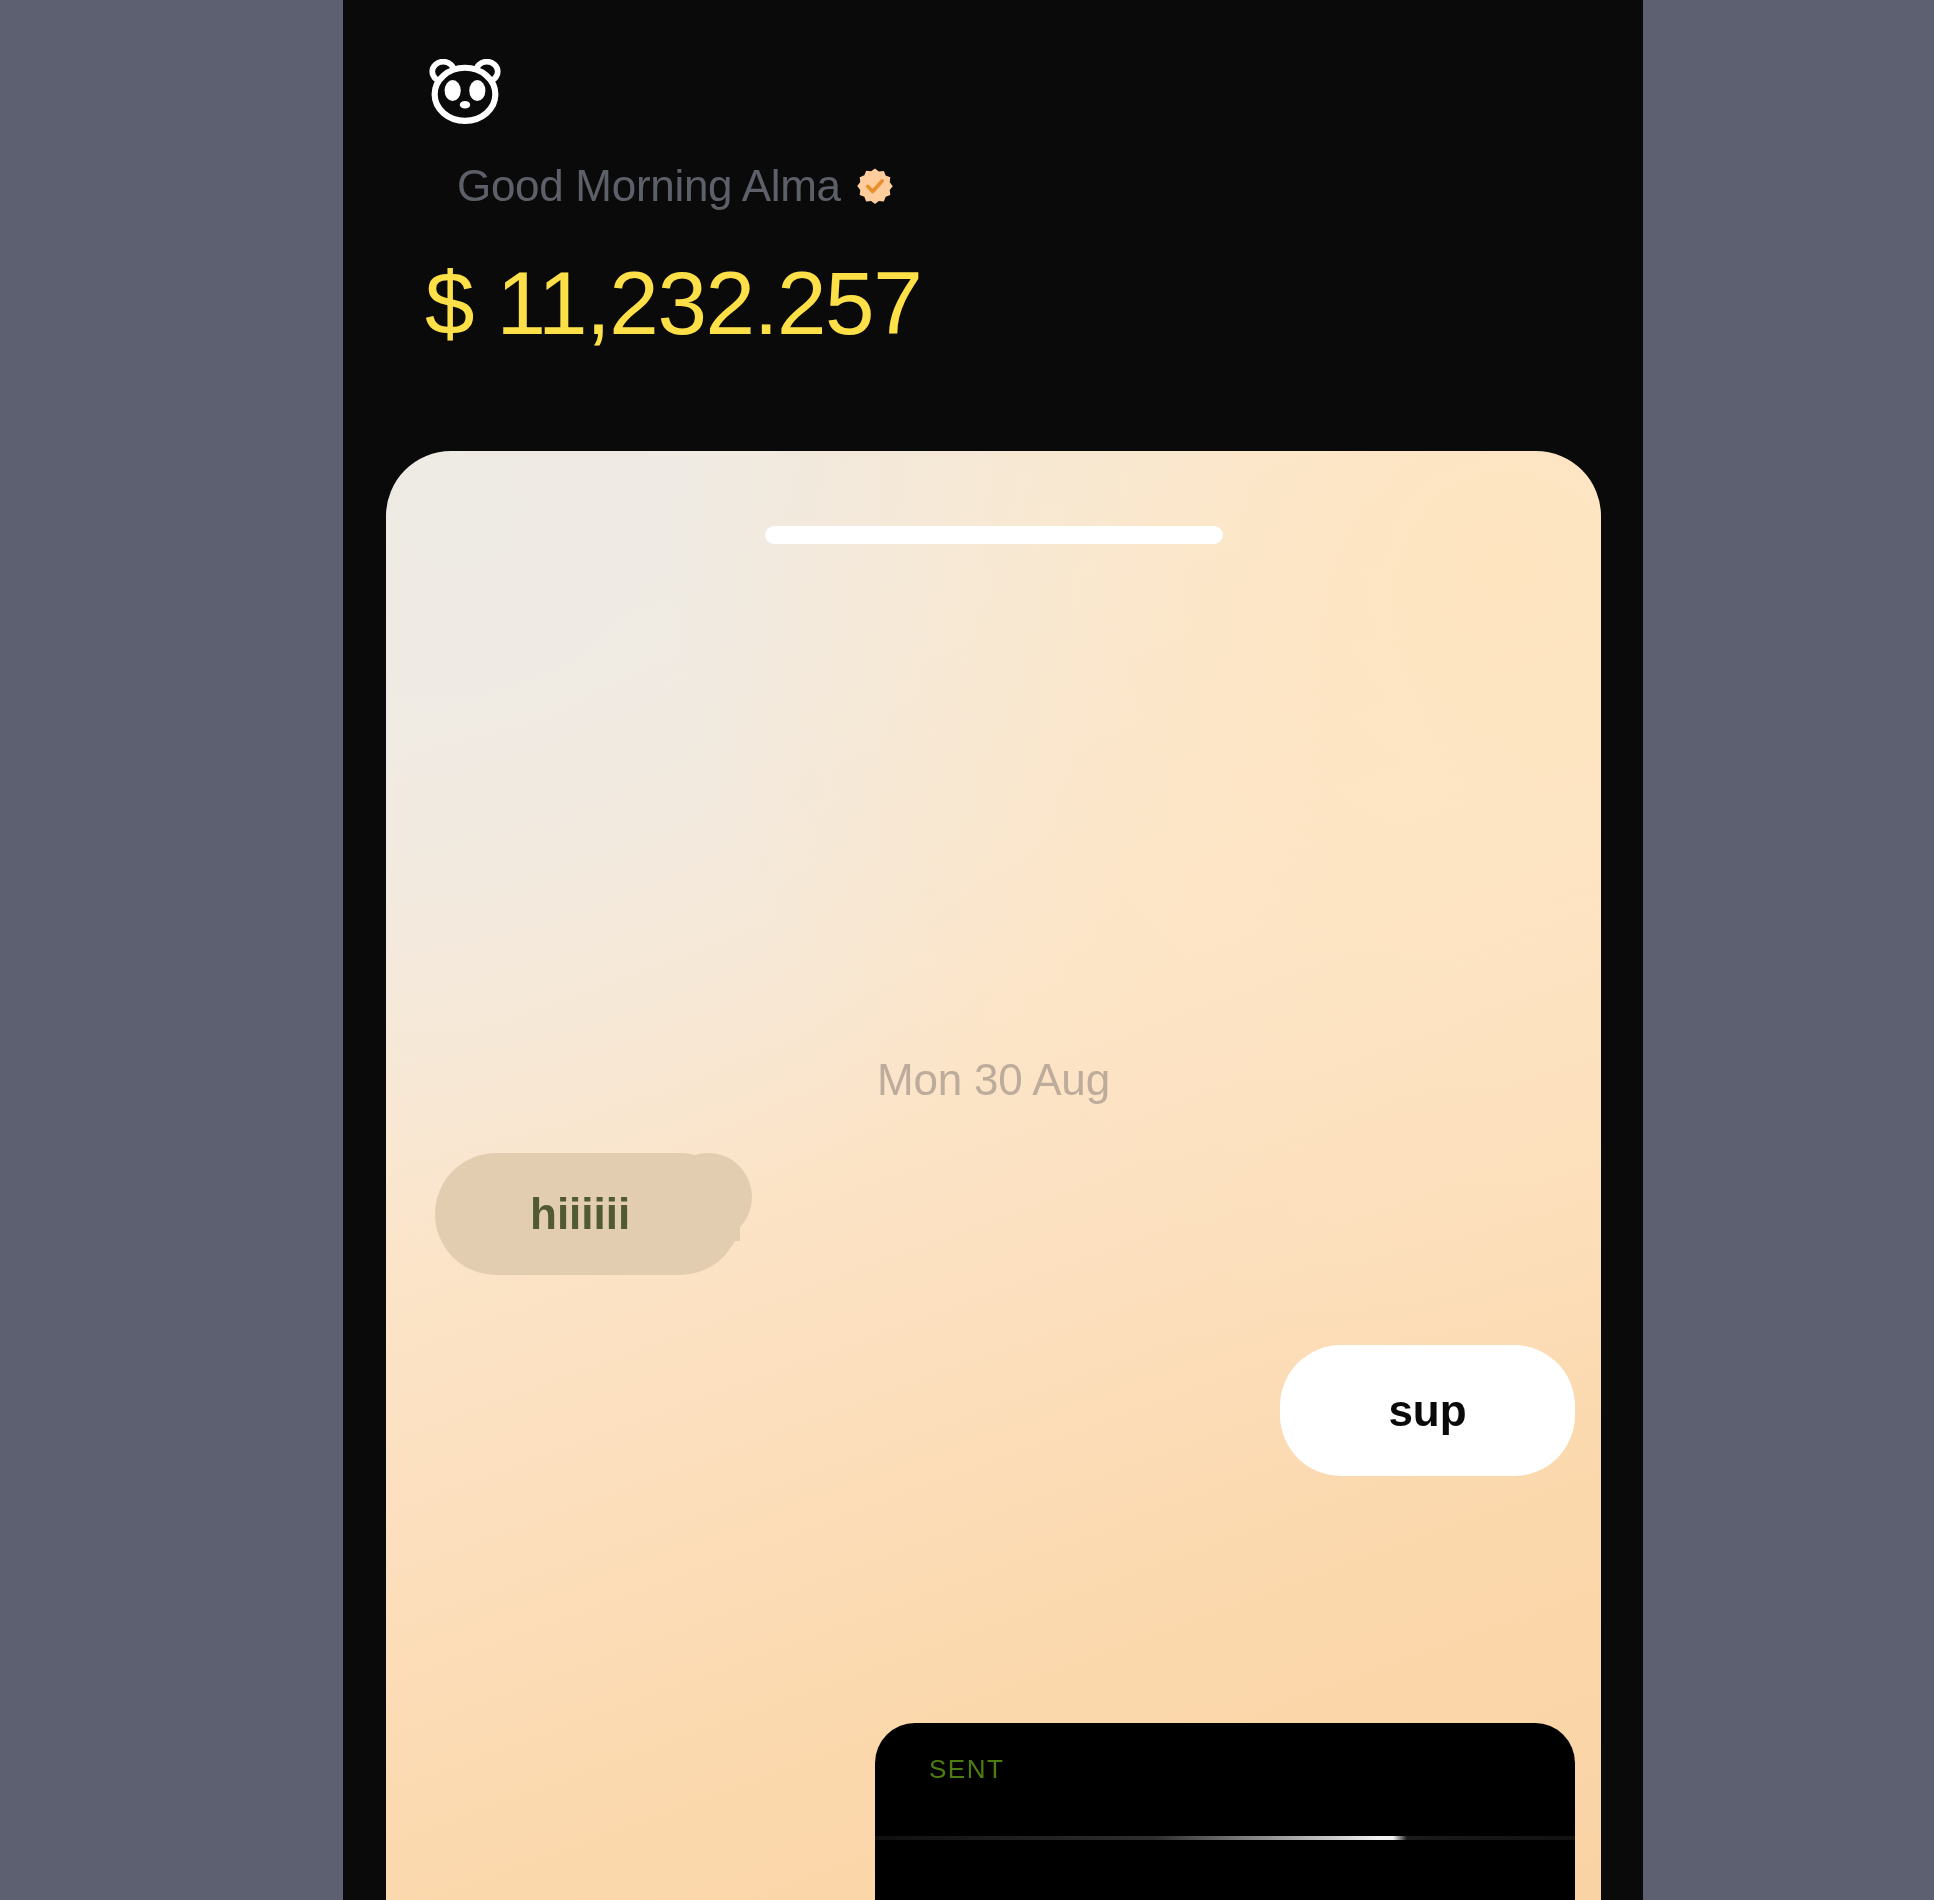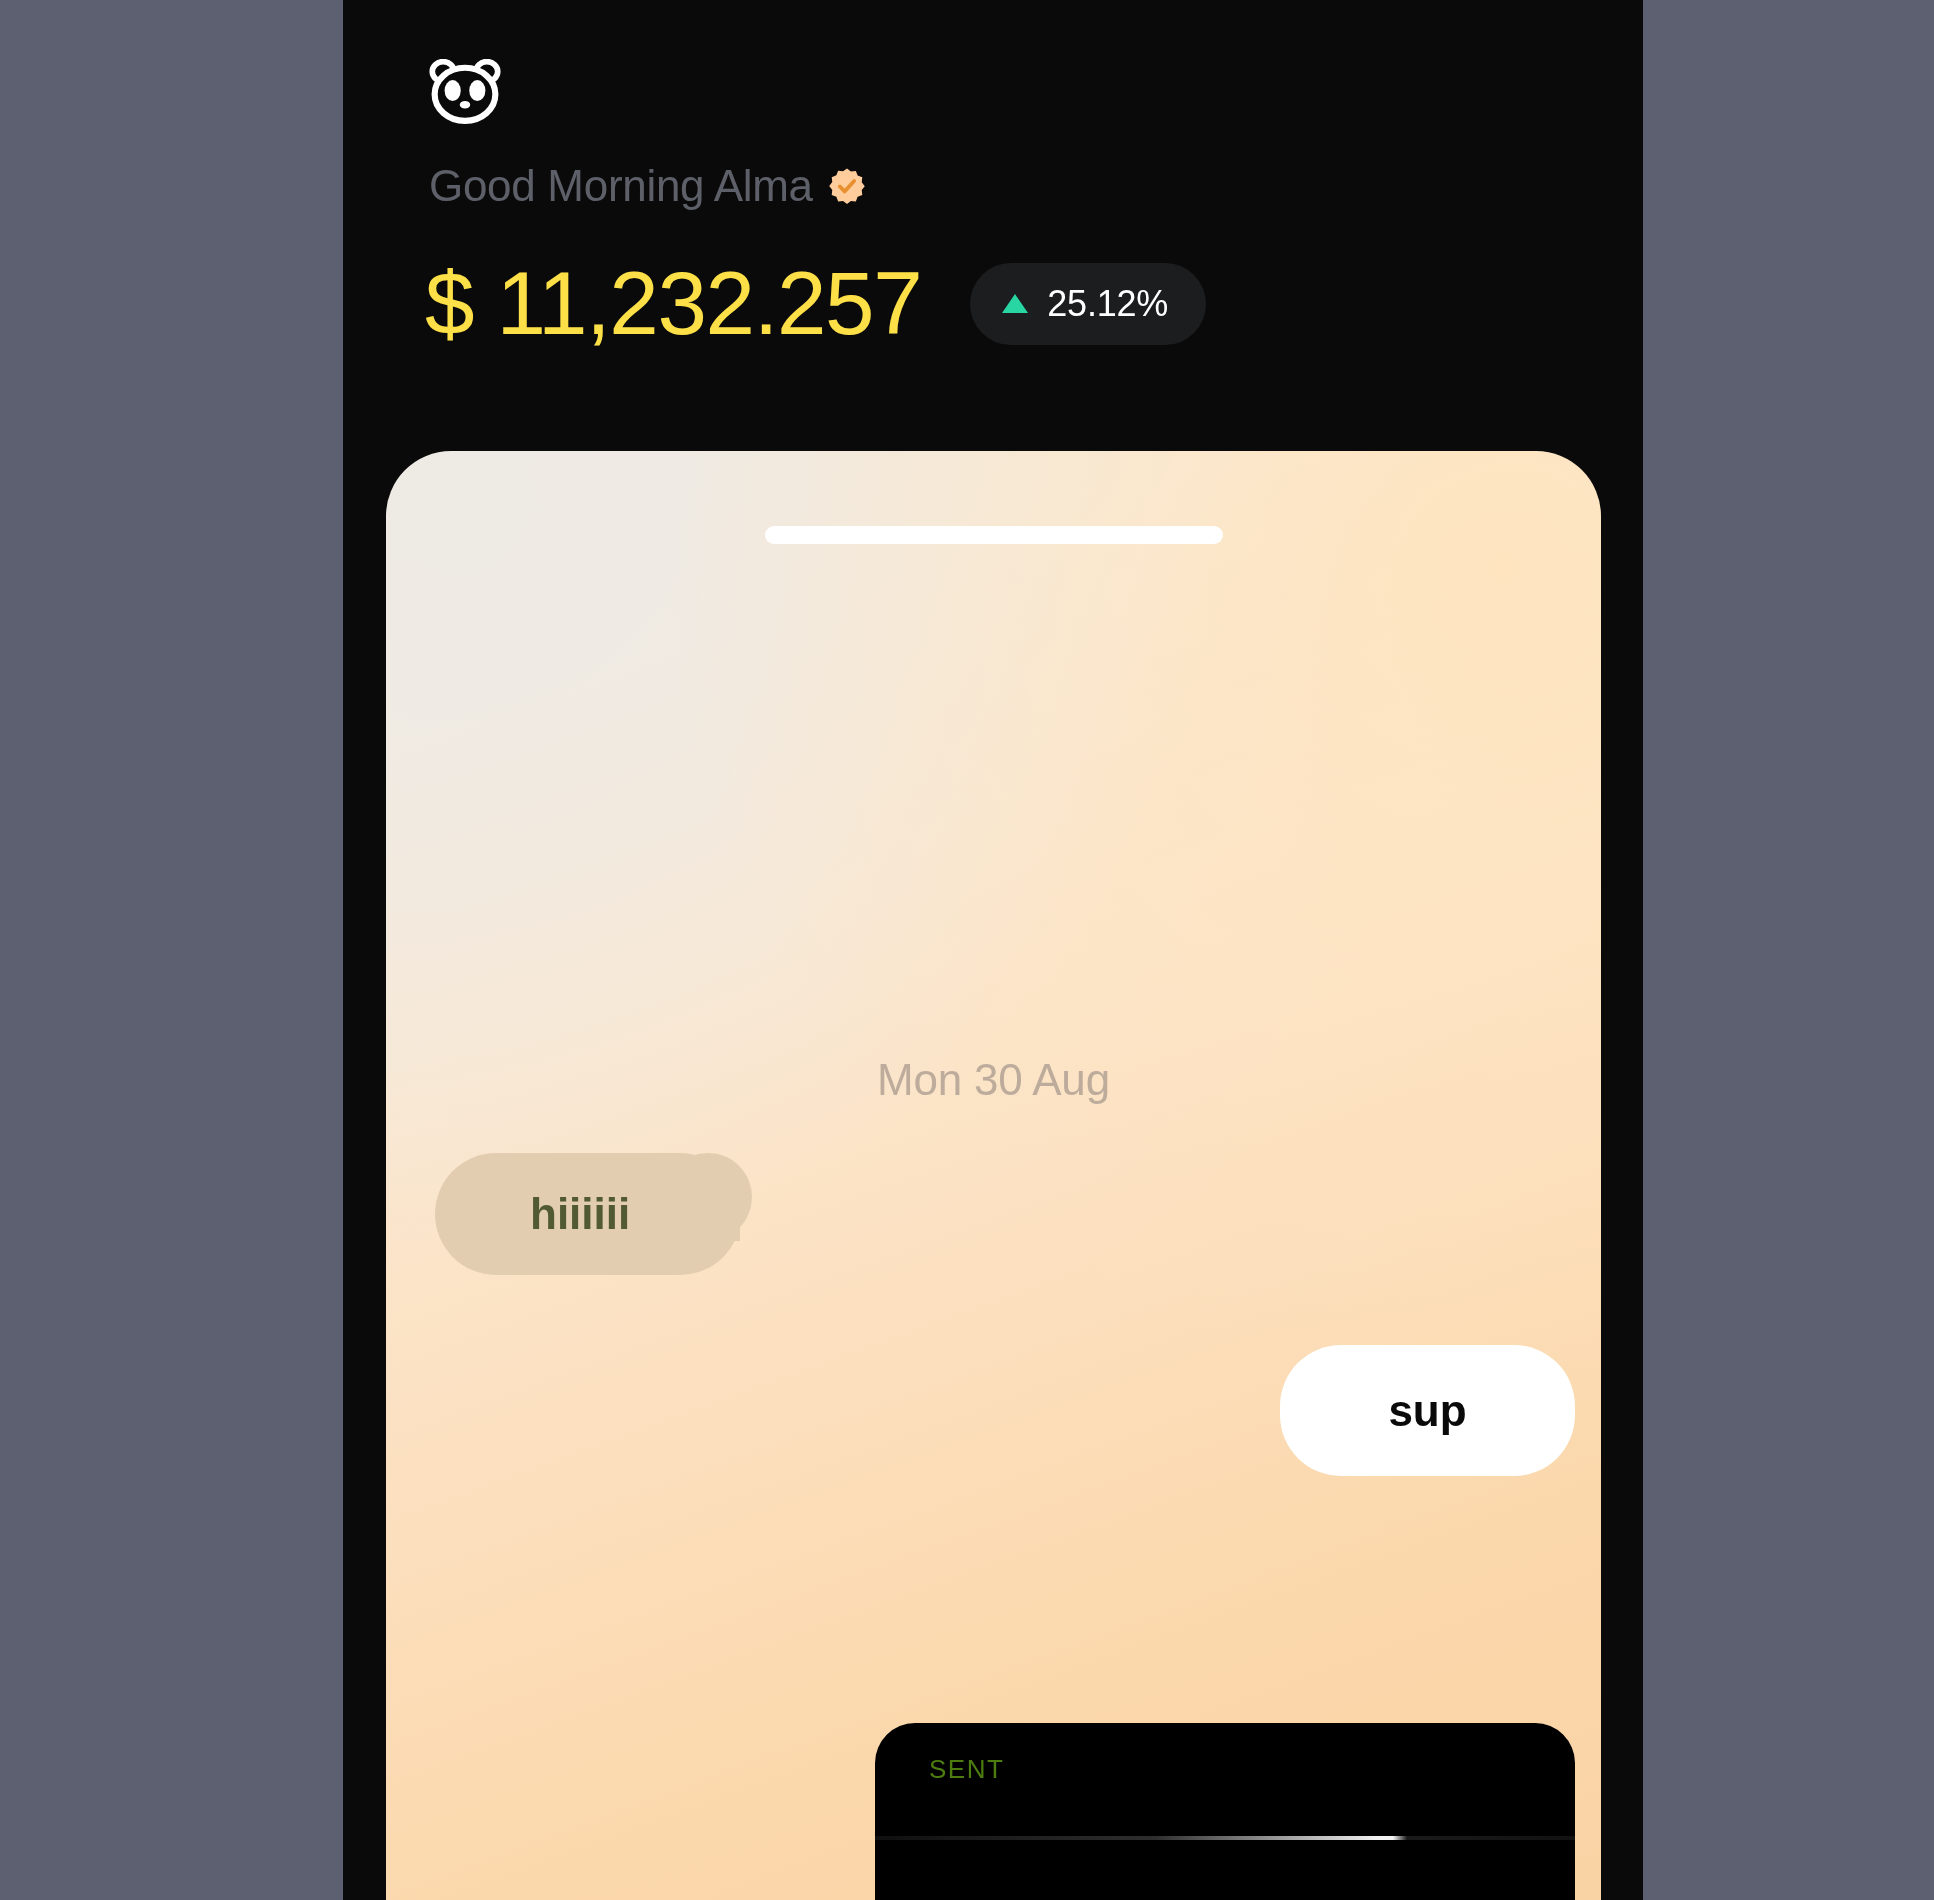--- a/index.html
+++ b/index.html
@@ -59,20 +59,21 @@
     align-items: center;
     gap: 15px;
   }
   .greeting-text {
     font-size: 44px;
     font-weight: 500;
     color: #5d6069;
     letter-spacing: -0.3px;
     line-height: 1;
     white-space: nowrap;
+    margin-left: 28px;
   }
   .verified-badge {
     width: 38px;
     height: 38px;
     flex: none;
     display: block;
   }
 
   .balance-row {
     position: absolute;
@@ -282,24 +283,20 @@
       <div class="greeting-row">
         <span class="greeting-text">Good Morning Alma</span>
         <svg class="verified-badge" viewBox="0 0 40 40" aria-hidden="true">
           <path fill="#ffcd9b" d="M20 1.5l4.1 3.2 5.2-.6 1.9 4.9 4.9 1.9-.6 5.2 3.2 4.1-3.2 4.1.6 5.2-4.9 1.9-1.9 4.9-5.2-.6-4.1 3.2-4.1-3.2-5.2.6-1.9-4.9-4.9-1.9.6-5.2L1.3 20l3.2-4.1-.6-5.2 4.9-1.9 1.9-4.9 5.2.6z"></path>
           <path fill="none" stroke="#e8902f" stroke-width="4" stroke-linecap="round" stroke-linejoin="round" d="M12.5 20.5l5 5.2 10-11"></path>
         </svg>
       </div>
 
       <div class="balance-row">
         <span class="balance-amount">$ 11,232.257</span>
-        <div class="change-badge">
-          <span class="tri-up"></span>
-          <span class="change-value">25.12%</span>
-        </div>
       </div>
 
     </div>
 
     <div class="sheet">
 
       <div class="drag-handle"></div>
 
       <div class="date-sep">Mon 30 Aug</div>
 

